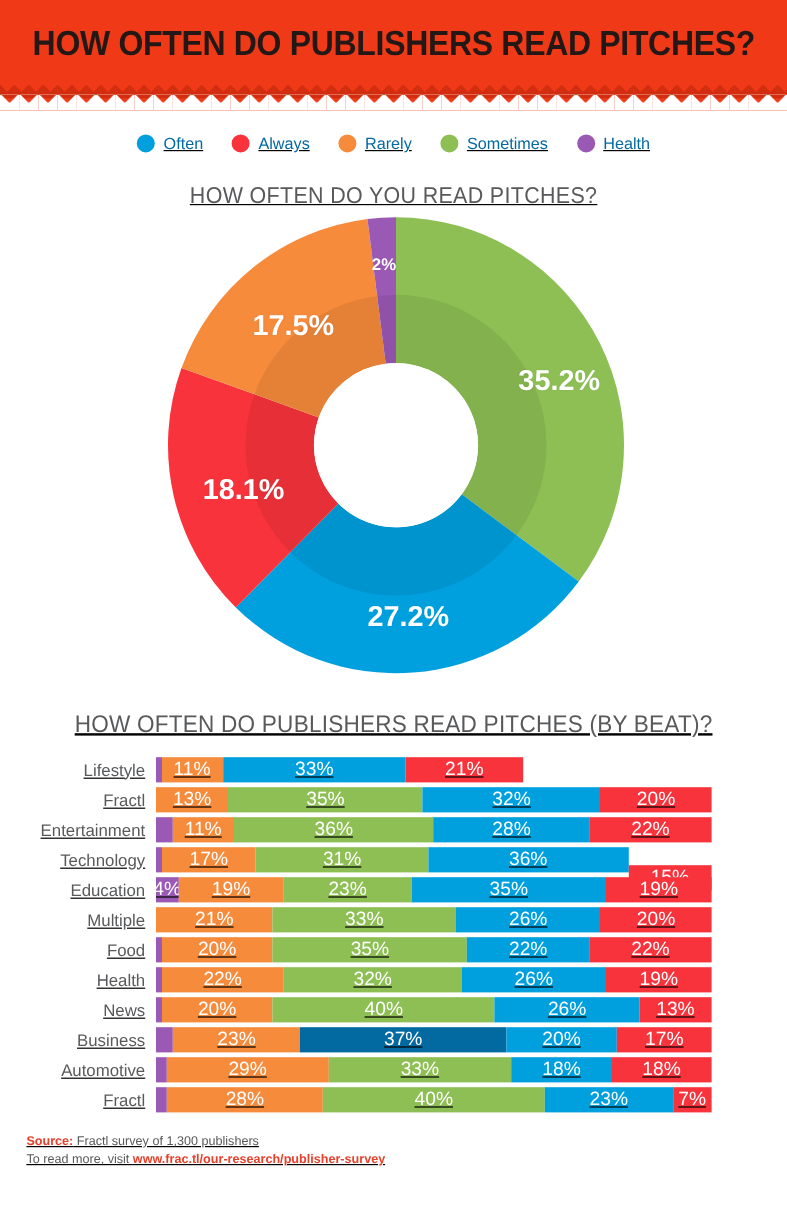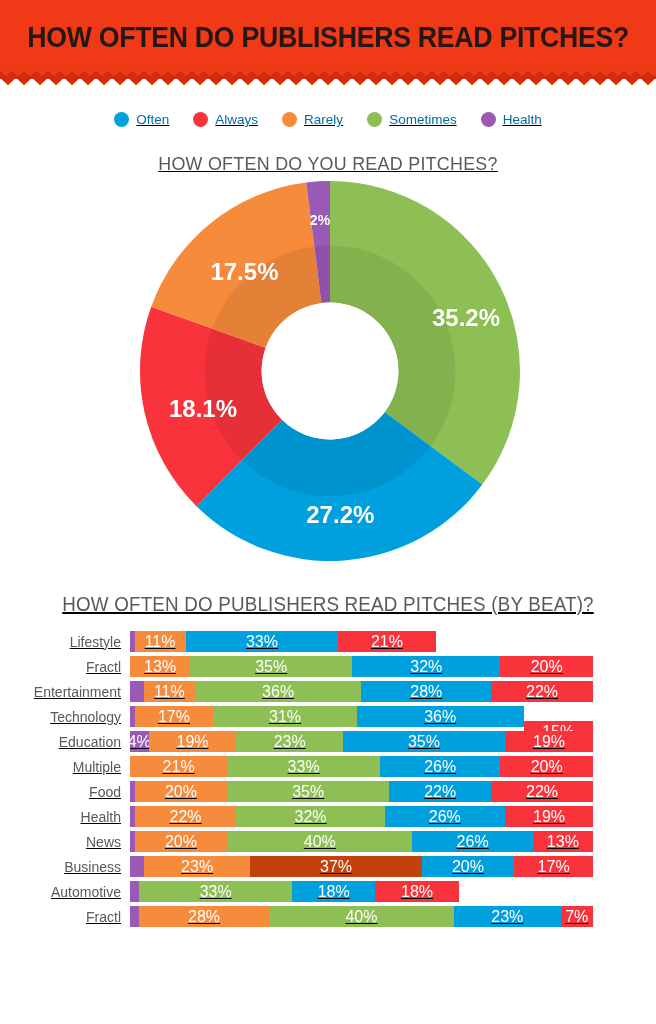--- a/index.html
+++ b/index.html
@@ -336,35 +336,38 @@
           </div>
         </div>
       </div>
       <div class="bar-row">
         <div class="bar-label">Business</div>
         <div class="bar-track">
           <div class="seg" style="width: 3%; background: rgb(155, 89, 182);"></div>
           <div class="seg" style="width: 23%; background: rgb(246, 139, 60);">
             <span>23%</span>
           </div>
-          <div class="seg" style="width: 37%; background: #c2410c;">
+          <div class="seg" style="width: 37%; background: #0369a1;">
             <span>37%</span>
           </div>
           <div class="seg" style="width: 20%; background: rgb(0, 160, 223);">
             <span>20%</span>
           </div>
           <div class="seg" style="width: 17%; background: rgb(248, 51, 60);">
             <span>17%</span>
           </div>
         </div>
       </div>
       <div class="bar-row">
         <div class="bar-label">Automotive</div>
         <div class="bar-track">
           <div class="seg" style="width: 2%; background: rgb(155, 89, 182);"></div>
+          <div class="seg" style="width: 29%; background: rgb(246, 139, 60);">
+            <span>29%</span>
+          </div>
           <div class="seg" style="width: 33%; background: rgb(141, 191, 84);">
             <span>33%</span>
           </div>
           <div class="seg" style="width: 18%; background: rgb(0, 160, 223);">
             <span>18%</span>
           </div>
           <div class="seg" style="width: 18%; background: rgb(248, 51, 60);">
             <span>18%</span>
           </div>
         </div>
@@ -382,14 +385,18 @@
           <div class="seg" style="width: 23%; background: rgb(0, 160, 223);">
             <span>23%</span>
           </div>
           <div class="seg" style="width: 7%; background: rgb(248, 51, 60);">
             <span>7%</span>
           </div>
         </div>
       </div>
     </div>
 
+  <div class="footer">
+    <div class="footer-line"><span class="src-word">Source:</span><span> Fractl survey of 1,300 publishers</span></div>
+    <div class="footer-line"><span>To read more, visit </span><span class="src-url">www.frac.tl/our-research/publisher-survey</span></div>
+  </div>
 
 </div>
 
 </body></html>

